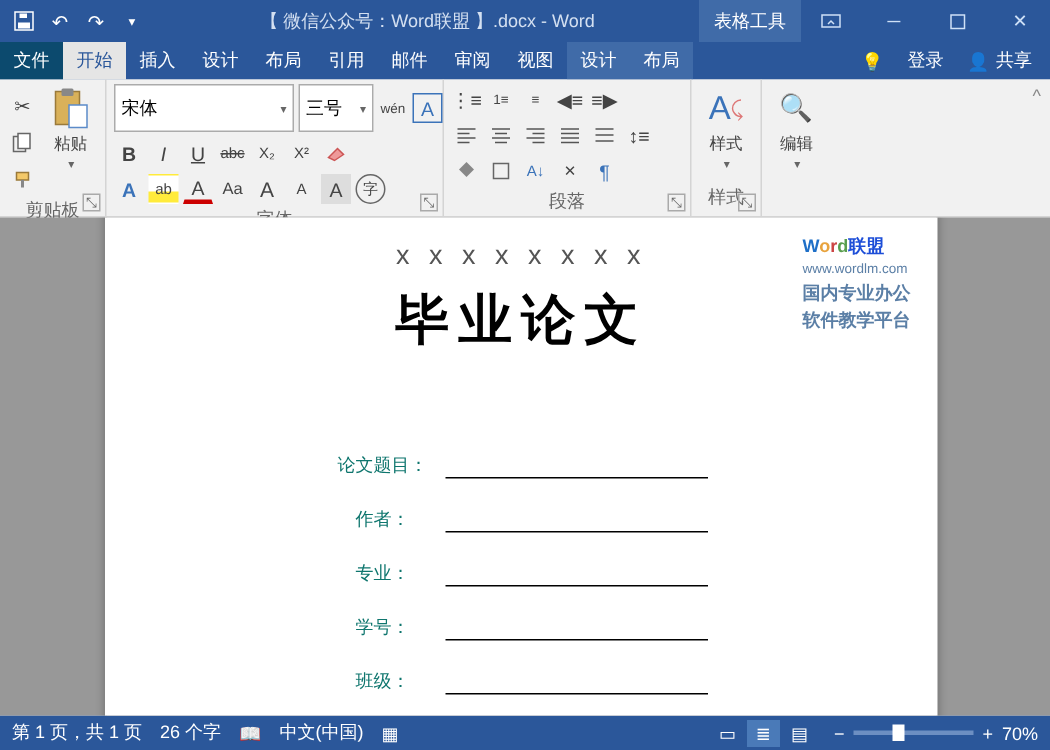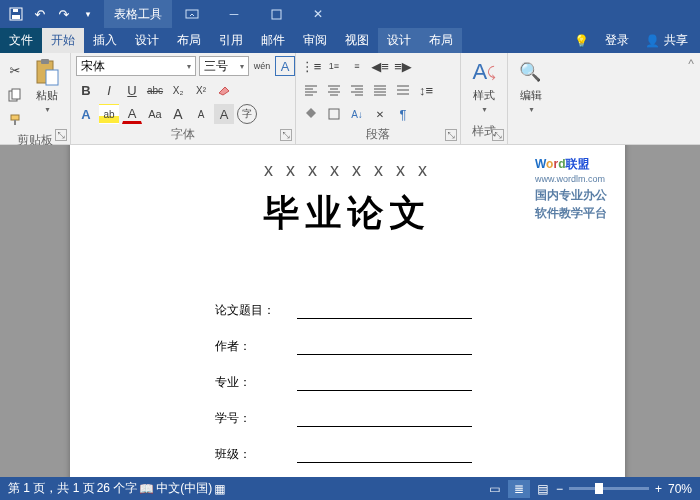--- a/index.html
+++ b/index.html
@@ -22,43 +22,43 @@
 .ribbon{height:92px;background:#f1f1f1;border-bottom:1px solid #d4d4d4;display:flex}
 .group{border-right:1px solid #d4d4d4;padding:3px 5px 2px 5px;display:flex;flex-direction:column;position:relative}
 .group-body{flex:1;display:flex;gap:4px;align-items:flex-start}
 .group-label{text-align:center;font-size:11px;color:#666;padding:2px 0}
 .group-label .launcher{position:absolute;right:3px;bottom:3px;width:12px;height:12px;border:1px solid #aaa;font-size:9px;display:flex;align-items:center;justify-content:center;color:#666}
 .big-btn{display:flex;flex-direction:column;align-items:center;gap:2px;padding:2px 4px}
 .big-btn .icon{width:28px;height:28px;display:flex;align-items:center;justify-content:center;font-size:20px}
 .big-btn .lbl{font-size:11px;color:#444}
 .row{display:flex;gap:3px;align-items:center}
 .col{display:flex;flex-direction:column;gap:3px}
-.sel{border:1px solid #ababab;background:#fff;height:20px;display:flex;align-items:center;padding:0 4px;font-size:11px}
+.sel{border:1px solid #ababab;background:#fff;height:32px;display:flex;align-items:center;padding:0 4px;font-size:11px}
 .sel.font{width:120px}
 .sel.size{width:50px}
 .rb{width:20px;height:20px;display:flex;align-items:center;justify-content:center;border:1px solid transparent;font-size:13px;color:#444}
 .rb.b{font-weight:bold}
 .rb.i{font-style:italic}
 .rb.u{text-decoration:underline}
 .rb.s{text-decoration:line-through}
 .document-area{flex:1;background:#989898;overflow:hidden;position:relative}
 .page{position:absolute;left:70px;top:-5px;width:555px;height:440px;background:#fff;box-shadow:0 0 6px rgba(0,0,0,.3)}
 .page-content{padding:20px 80px 0 80px}
 .obscured{text-align:center;font-family:Liberation Sans, sans-serif;font-size:18px;color:#555;letter-spacing:4px}
 .doc-title-text{text-align:center;font-family:SimSun;font-size:36px;font-weight:bold;color:#000;letter-spacing:6px;margin-top:8px}
 .form-rows{margin-top:55px;margin-left:65px}
 .form-row{display:flex;align-items:flex-end;margin-bottom:10px;height:26px}
-.form-label{width:80px;font-family:SimSun;font-size:15px;color:#000000;display:flex;justify-content:flex-start}
+.form-label{width:80px;font-family:SimSun;font-size:15px;color:#0f766e;display:flex;justify-content:center}
 .form-line{width:175px;border-bottom:1px solid #000;height:20px;margin-left:2px}
 .watermark{position:absolute;right:18px;top:8px;text-align:left}
 .wm1{font-size:22px;font-weight:bold}
 .wm1 .w{color:#1e6fc7}.wm1 .o{color:#e8a33d}.wm1 .r{color:#c44}.wm1 .d{color:#5a9e4f}.wm1 .cn{color:#1d4ed8}
 .wm2{font-size:9px;color:#5b7fa6}
 .wm3{font-size:13px;color:#5b7fa6;font-weight:bold;margin-top:2px;line-height:1.4}
-.statusbar{height:23px;background:#2b579a;color:#fff;display:flex;align-items:center;padding:0 8px;gap:2px;font-size:11px}
+.statusbar{height:23px;background:#2b579a;color:#fff;display:flex;align-items:center;padding:0 8px;gap:12px;font-size:11px}
 .statusbar .sep{flex:1}
 .view-btns{display:flex;gap:2px}
 .view-btns span{width:22px;height:18px;display:flex;align-items:center;justify-content:center}
 .zoom{display:flex;align-items:center;gap:6px}
 .slider{width:80px;height:3px;background:#6d8fc2;position:relative}
 .slider .thumb{position:absolute;left:26px;top:-4px;width:8px;height:11px;background:#fff}
 .dd{font-size:8px;margin-left:1px;color:#666}
 svg{display:block}
 </style>
 </head>
@@ -70,20 +70,21 @@
         <svg width="14" height="14" viewBox="0 0 14 14">
           <rect x="1" y="1" width="12" height="12" fill="none" stroke="#fff"></rect>
           <rect x="3" y="8" width="8" height="4" fill="#fff"></rect>
           <rect x="4" y="2" width="5" height="3" fill="#fff"></rect>
         </svg>
       </span>
     <span>↶</span>
     <span>↷</span>
     <span style="font-size:9px">▾</span>
   </div>
+  <div class="doc-title">【 微信公众号：Word联盟 】.docx - Word</div>
   <div class="context-label">表格工具</div>
   <div class="win-controls">
     <span>
         <svg width="14" height="10">
           <rect x="1" y="1" width="12" height="8" fill="none" stroke="#cfe1f7"></rect>
           <path d="M5 7 L7 5 L9 7" fill="none" stroke="#cfe1f7"></path>
         </svg>
       </span>
     <span>─</span>
     <span>

